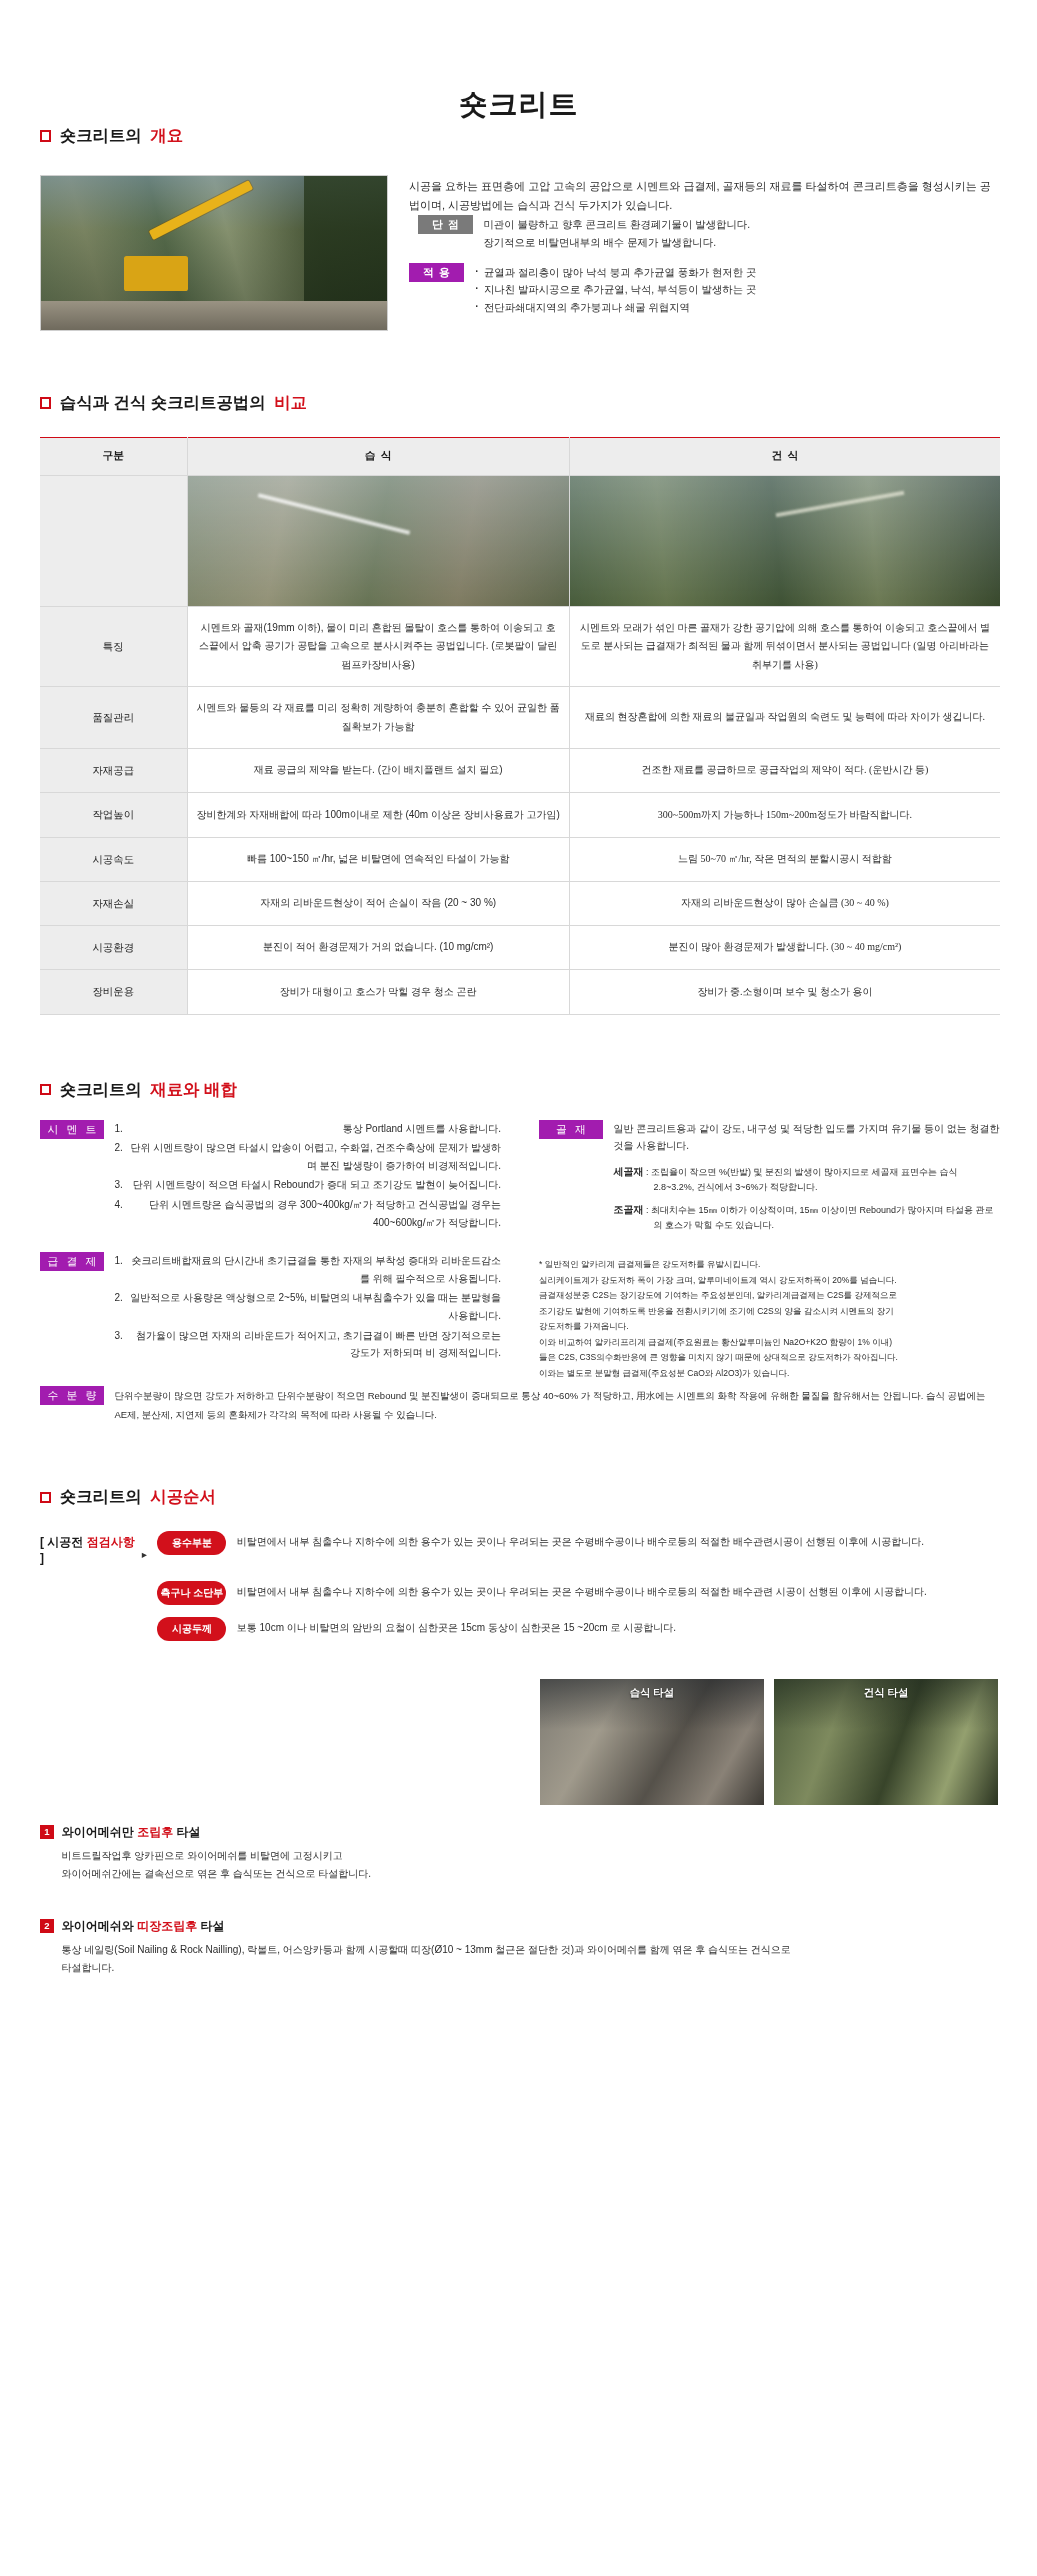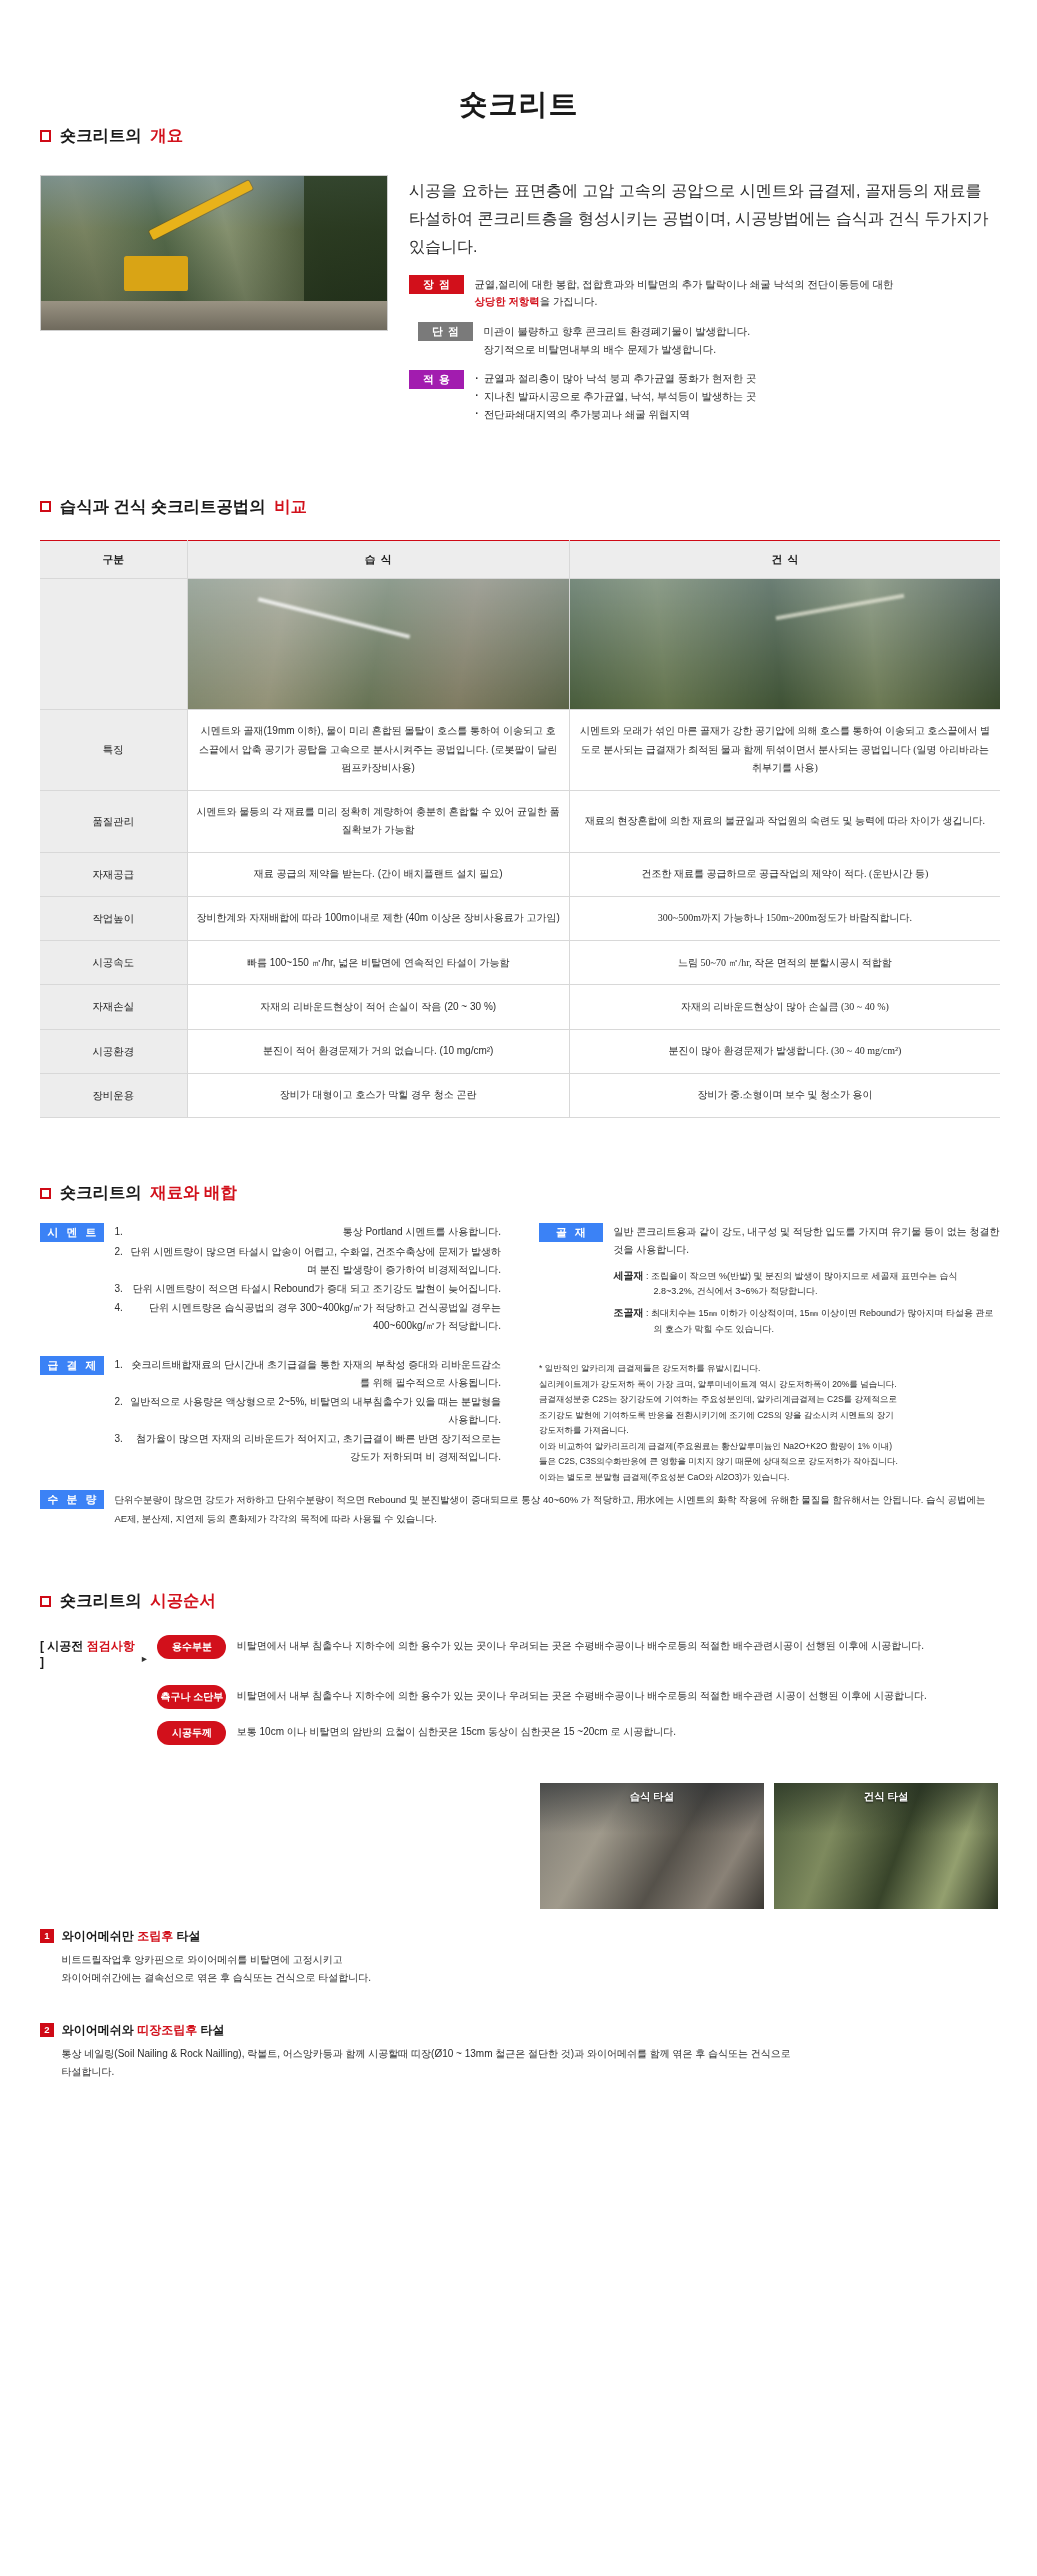--- a/index.html
+++ b/index.html
@@ -76,22 +76,21 @@
     background: linear-gradient(180deg, #2c3d22, #1c2a16);
     opacity: .85;
   }
   .ov-photo .road {
     position: absolute; left: 0; bottom: 0; width: 100%; height: 29px;
     background: linear-gradient(180deg, #9a9383, #6f6a5d);
   }
 
   .ov-text { flex: 1; padding-top: 1.7px; }
   .ov-para {
-    font-size: 16px; line-height: 1.75; color: #2b2b2b;
-    margin-bottom: 14px;
+    font-size: 11px; line-height: 1.75; color: #2b2b2b;
   }
   .tag-row { display: flex; gap: 10.4px; margin-bottom: 11.2px; align-items: flex-start; }
   .tag {
     flex: none;
     width: 55px; height: 19px;
     line-height: 19px;
     text-align: center;
     color: #fff;
     font-size: 10.8px;
     font-weight: bold;
@@ -177,22 +176,22 @@
     margin: 19px 0 0 40px;
     width: 960px;
     display: flex;
     gap: 38px;
   }
   .mat-col { width: 461px; }
   .mat-row { display: flex; gap: 10.4px; margin-bottom: 19px; }
   .mat-tag {
     flex: none;
     width: 64px; height: 19px; line-height: 19px;
-    background: #3b82f6; color: #fff;
-    font-size: 10.8px; font-weight: bold;
+    background: #a21caf; color: #fff;
+    font-size: 10.8px; font-weight: normal;
     text-align: center;
     letter-spacing: 2.6px; text-indent: 2.6px;
   }
   .mat-body { flex: 1; font-size: 10px; line-height: 1.78; color: #2b2b2b; }
   .mat-body ol { list-style: none; counter-reset: n; text-align: right; }
   .mat-body ol li {
     counter-increment: n;
     position: relative;
     padding-left: 13px;
     margin-bottom: 1.7px;
@@ -284,27 +283,20 @@
       <div class="ov-photo">
         <div class="tree"></div>
         <div class="crane"></div>
         <div class="crane2"></div>
         <div class="road"></div>
       </div>
 
       <div class="ov-text">
         <div class="ov-para">시공을 요하는 표면층에 고압 고속의 공압으로 시멘트와 급결제, 골재등의 재료를 타설하여 콘크리트층을 형성시키는 공법이며, 시공방법에는 습식과 건식 두가지가 있습니다.</div>
 
-        <div class="tag-row">
-          <span class="tag red">장점</span>
-          <div class="tag-body">
-            <span>균열,절리에 대한 봉합, 접합효과와 비탈면의 추가 탈락이나 쇄굴 낙석의 전단이동등에 대한</span><br>
-            <span class="hl">상당한 저항력</span><span>을 가집니다.</span>
-          </div>
-        </div>
 
         <div class="tag-row">
           <span class="tag gray">단점</span>
           <div class="tag-body">
             <span>미관이 불량하고 향후 콘크리트 환경폐기물이 발생합니다.</span><br>
             <span>장기적으로 비탈면내부의 배수 문제가 발생합니다.</span>
           </div>
         </div>
 
         <div class="tag-row">

